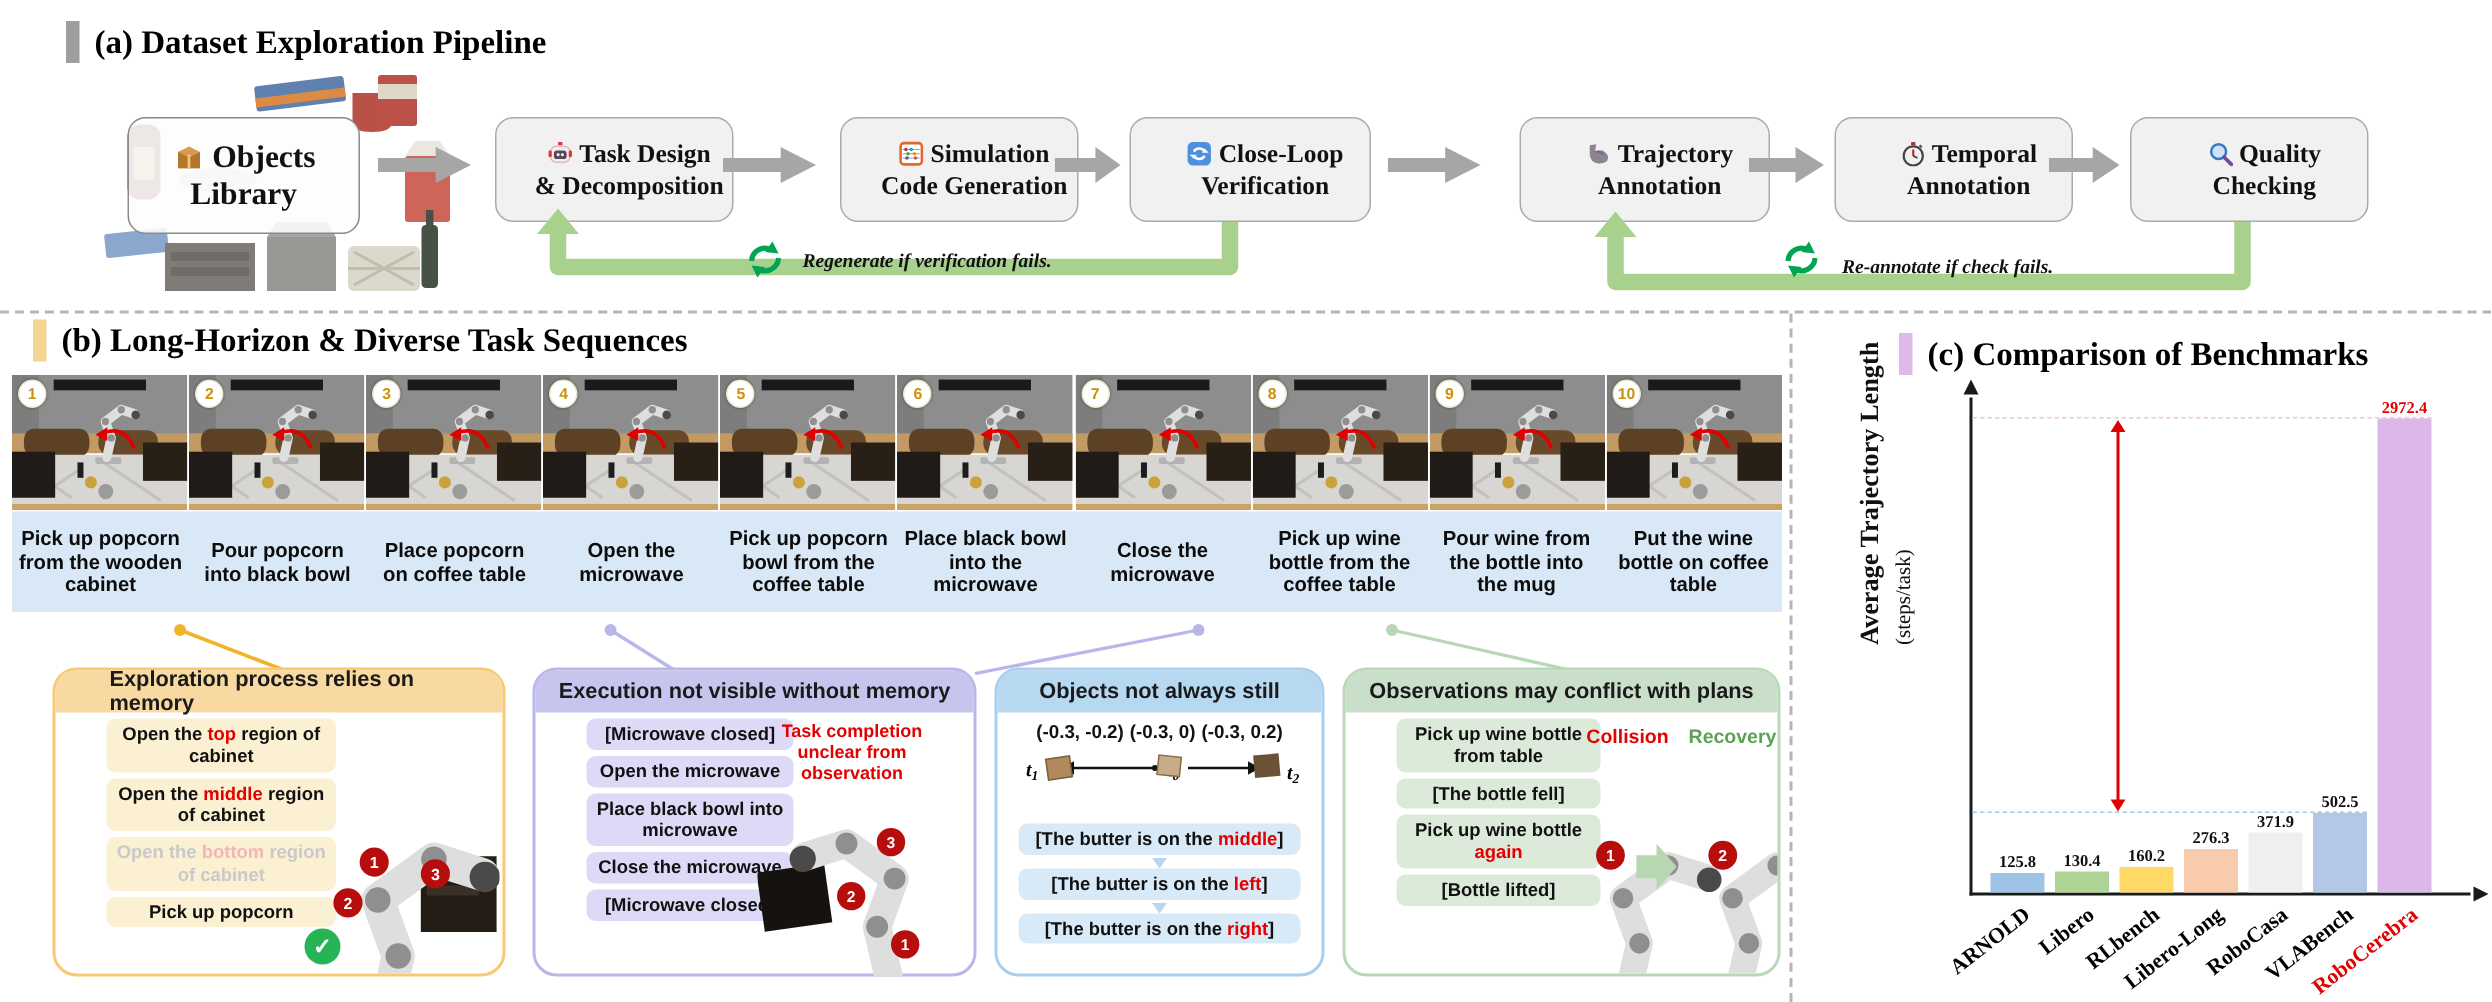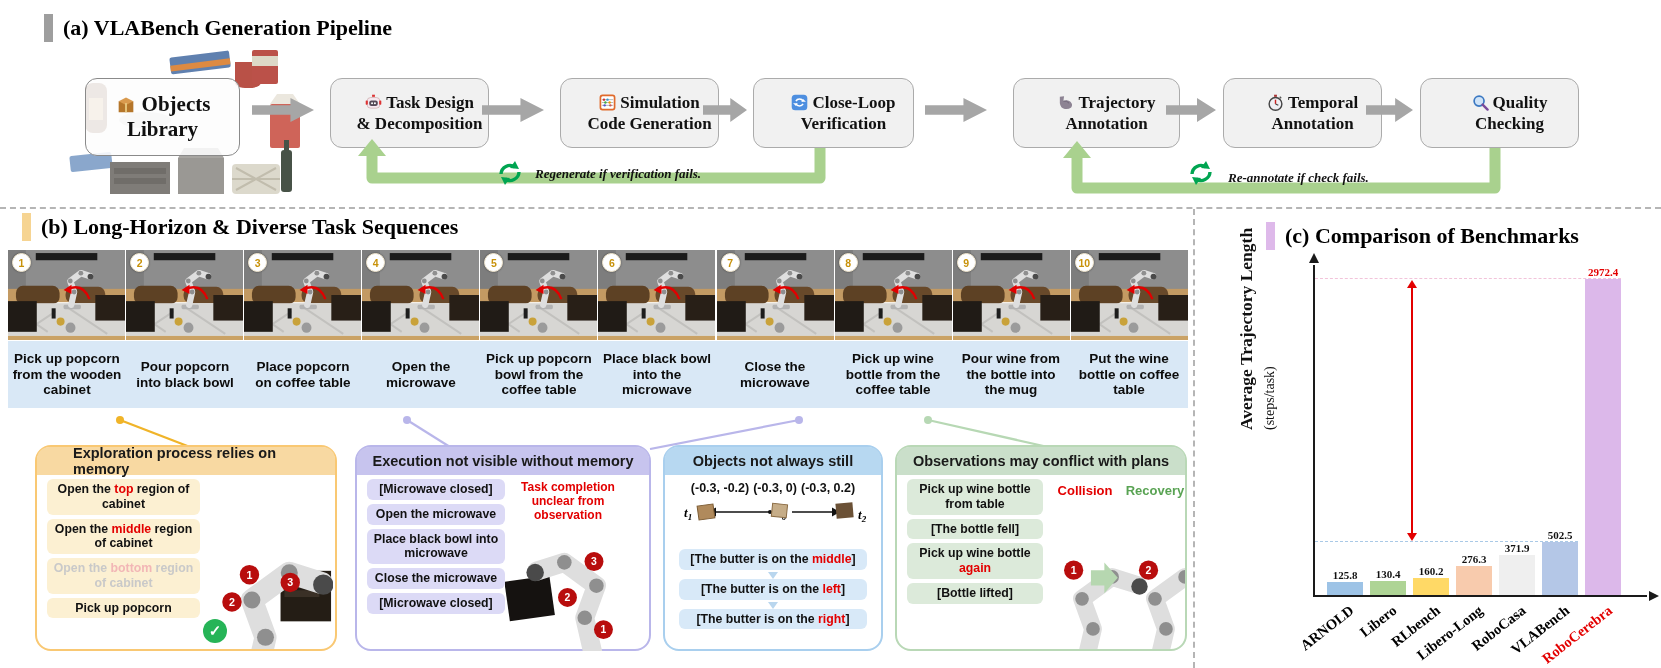--- a/index.html
+++ b/index.html
@@ -39,21 +39,21 @@
   .cap{flex:1 1 0;display:flex;align-items:center;justify-content:center;text-align:center;
      font-weight:bold;font-size:13.5px;line-height:1.18;color:#0c0c0c;padding:2px 4px;}
 
   
   #connectors{position:absolute;left:0;top:405px;width:1190px;height:45px;pointer-events:none;}
 
   
   .panel{position:absolute;top:445px;height:206px;background:#fff;border-radius:16px;box-sizing:border-box;}
   .panel .hdr{height:28px;border-radius:12px 12px 0 0;display:flex;align-items:center;justify-content:center;
      font-weight:bold;font-size:14.5px;color:#1a1a1a;}
-  .panel .body{position:relative;height:173px;}
+  .panel .body{position:relative;height:173px;padding-left:24px;}
   .chip{border-radius:6px;font-weight:bold;font-size:12.3px;line-height:1.2;text-align:center;
      padding:3px 4px;margin:4px 0 0 10px;color:#111;}
   .red{color:#e30000;}
   .green-t{color:#59a353;}
   .muted{color:#c9c9c9;}
   .muted .hlt{color:#f2b6b6;}
   .hlt{font-weight:bold;}
   .check{position:absolute;width:24px;height:24px;border-radius:50%;background:#26b457;color:#fff;
      font-weight:bold;font-size:15px;display:flex;align-items:center;justify-content:center;}
   .rc-badge circle{fill:#b80d0d;}
@@ -125,21 +125,21 @@
       <polygon points="56,39 64,34 64,43" fill="#e10000"></polygon>
       <rect x="0" y="84" width="118" height="4" fill="#caa265"></rect>
     </symbol>
   </defs>
 </svg>
 
 <div id="root">
 
   <div class="sec-title" style="left:44px;top:14px;">
     <div class="sec-bar" style="background:#9e9e9e;"></div>
-    <div class="sec-text">(a) VLABench Generation Pipeline</div>
+    <div class="sec-text">(a) Dataset Exploration Pipeline</div>
   </div>
 
   <svg style="position:absolute;left:30px;top:48px;" width="285" height="152">
     <g opacity="0.88">
       <rect x="140" y="6" width="60" height="17" rx="2" transform="rotate(-7 170 14)" fill="#4a6fa5"></rect>
       <rect x="140" y="14" width="60" height="6" transform="rotate(-7 170 14)" fill="#d97b28"></rect>
       <path d="M205,14 h26 v20 q0,6 -13,6 q-13,0 -13,-6 z" fill="#b03a2e"></path>
       <rect x="222" y="2" width="26" height="34" rx="2" fill="#b23a30"></rect>
         <rect x="222" y="8" width="26" height="10" fill="#d9d3c0"></rect>
       <rect x="55" y="35" width="22" height="50" rx="8" fill="#6b3a1f"></rect>

